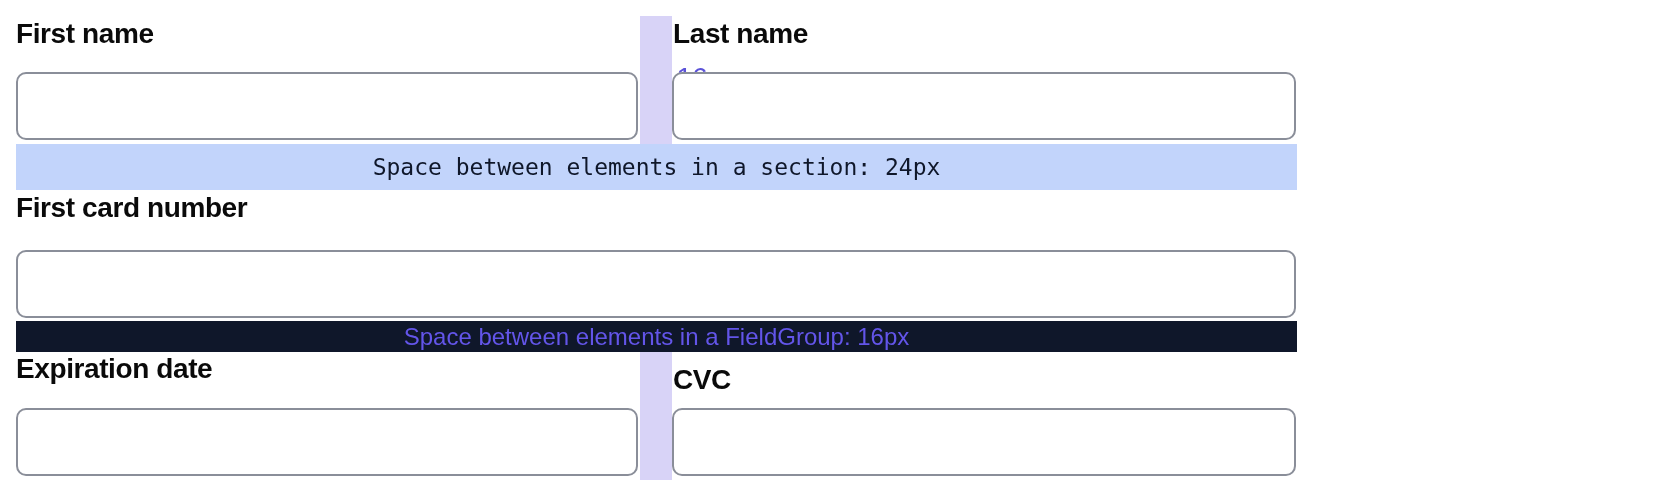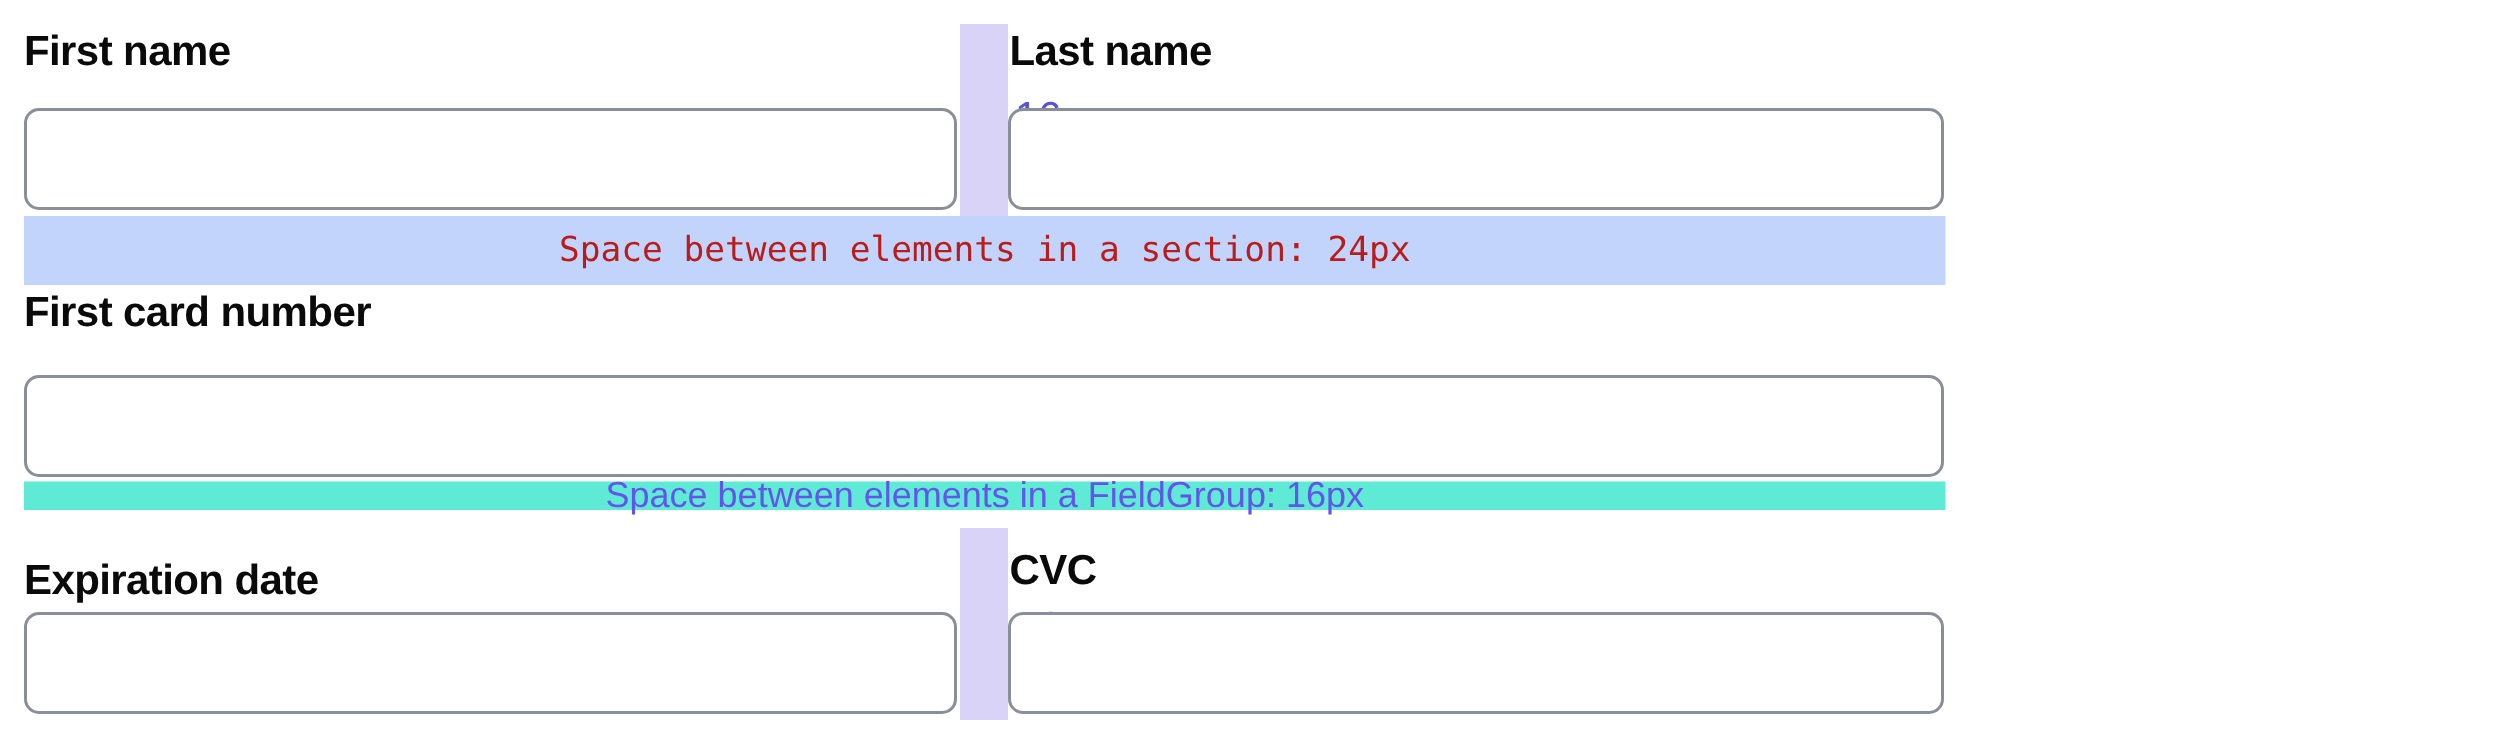--- a/index.html
+++ b/index.html
@@ -59,43 +59,43 @@
     left:16px;
     width:1281px;
     display:flex;
     align-items:center;
     justify-content:center;
   }
   .band-section{
     top:144px;
     height:46px;
     background:#c2d4fb;
-    color:#b91c1c;
+    color:#0f172a;
     font-family:"DejaVu Sans Mono", monospace;
     font-size:23px;
   }
   .band-fieldgroup{
     top:321px;
-    height:19px;
-    background:#5eead4;
+    height:31px;
+    background:#0f172a;
     color:#6355e9;
     font-family:"Liberation Sans", sans-serif;
     font-size:24px;
     font-weight:500;
   }
   
   #label-first-name{left:16px;top:18px;}
   #label-last-name{left:673px;top:18px;}
   #input-first-name{left:16px;top:72px;width:622px;}
   #input-last-name{left:672px;top:72px;width:624px;}
   #strip-top{left:640px;top:16px;height:128px;}
   #gap-label-top{top:64px;}
   #label-card-number{left:16px;top:192px;}
   #input-card-number{left:16px;top:250px;width:1280px;}
-  #label-expiration{left:16px;top:353px;margin-top:18px;}
+  #label-expiration{left:16px;top:353px;}
   #label-cvc{left:673px;top:364px;}
   #input-expiration{left:16px;top:408px;width:622px;}
   #input-cvc{left:672px;top:408px;width:624px;}
   #strip-bottom{left:640px;top:352px;height:128px;}
   #gap-label-bottom{top:404px;}
 </style>
 </head>
 <body>
 
 <div class="page">

